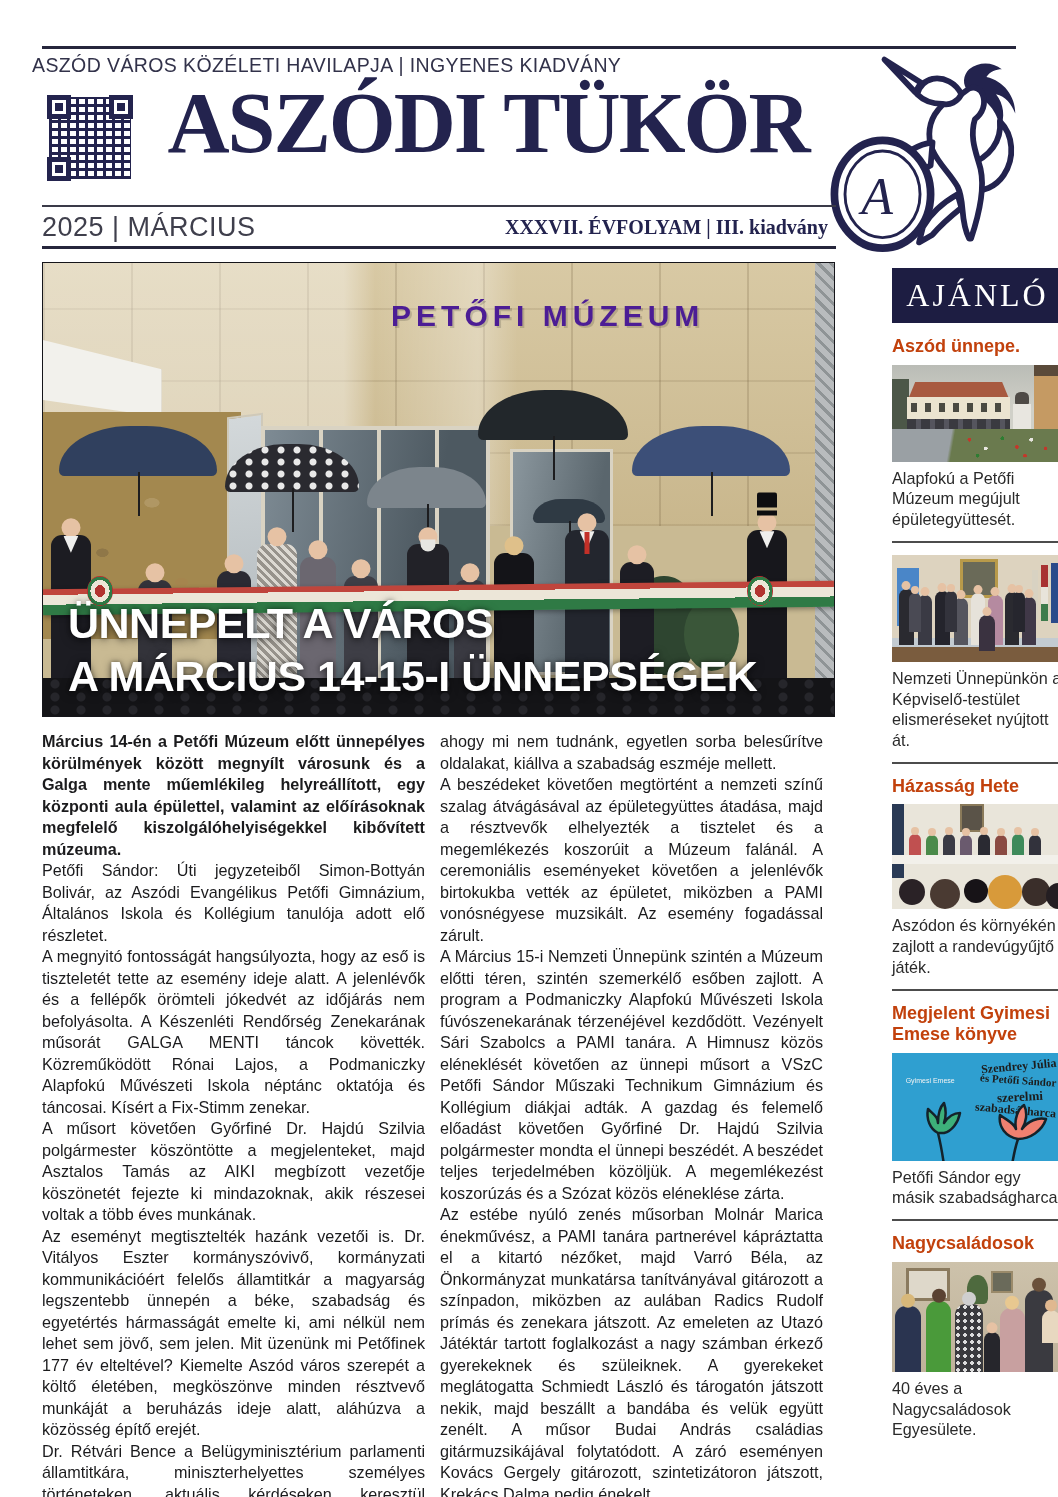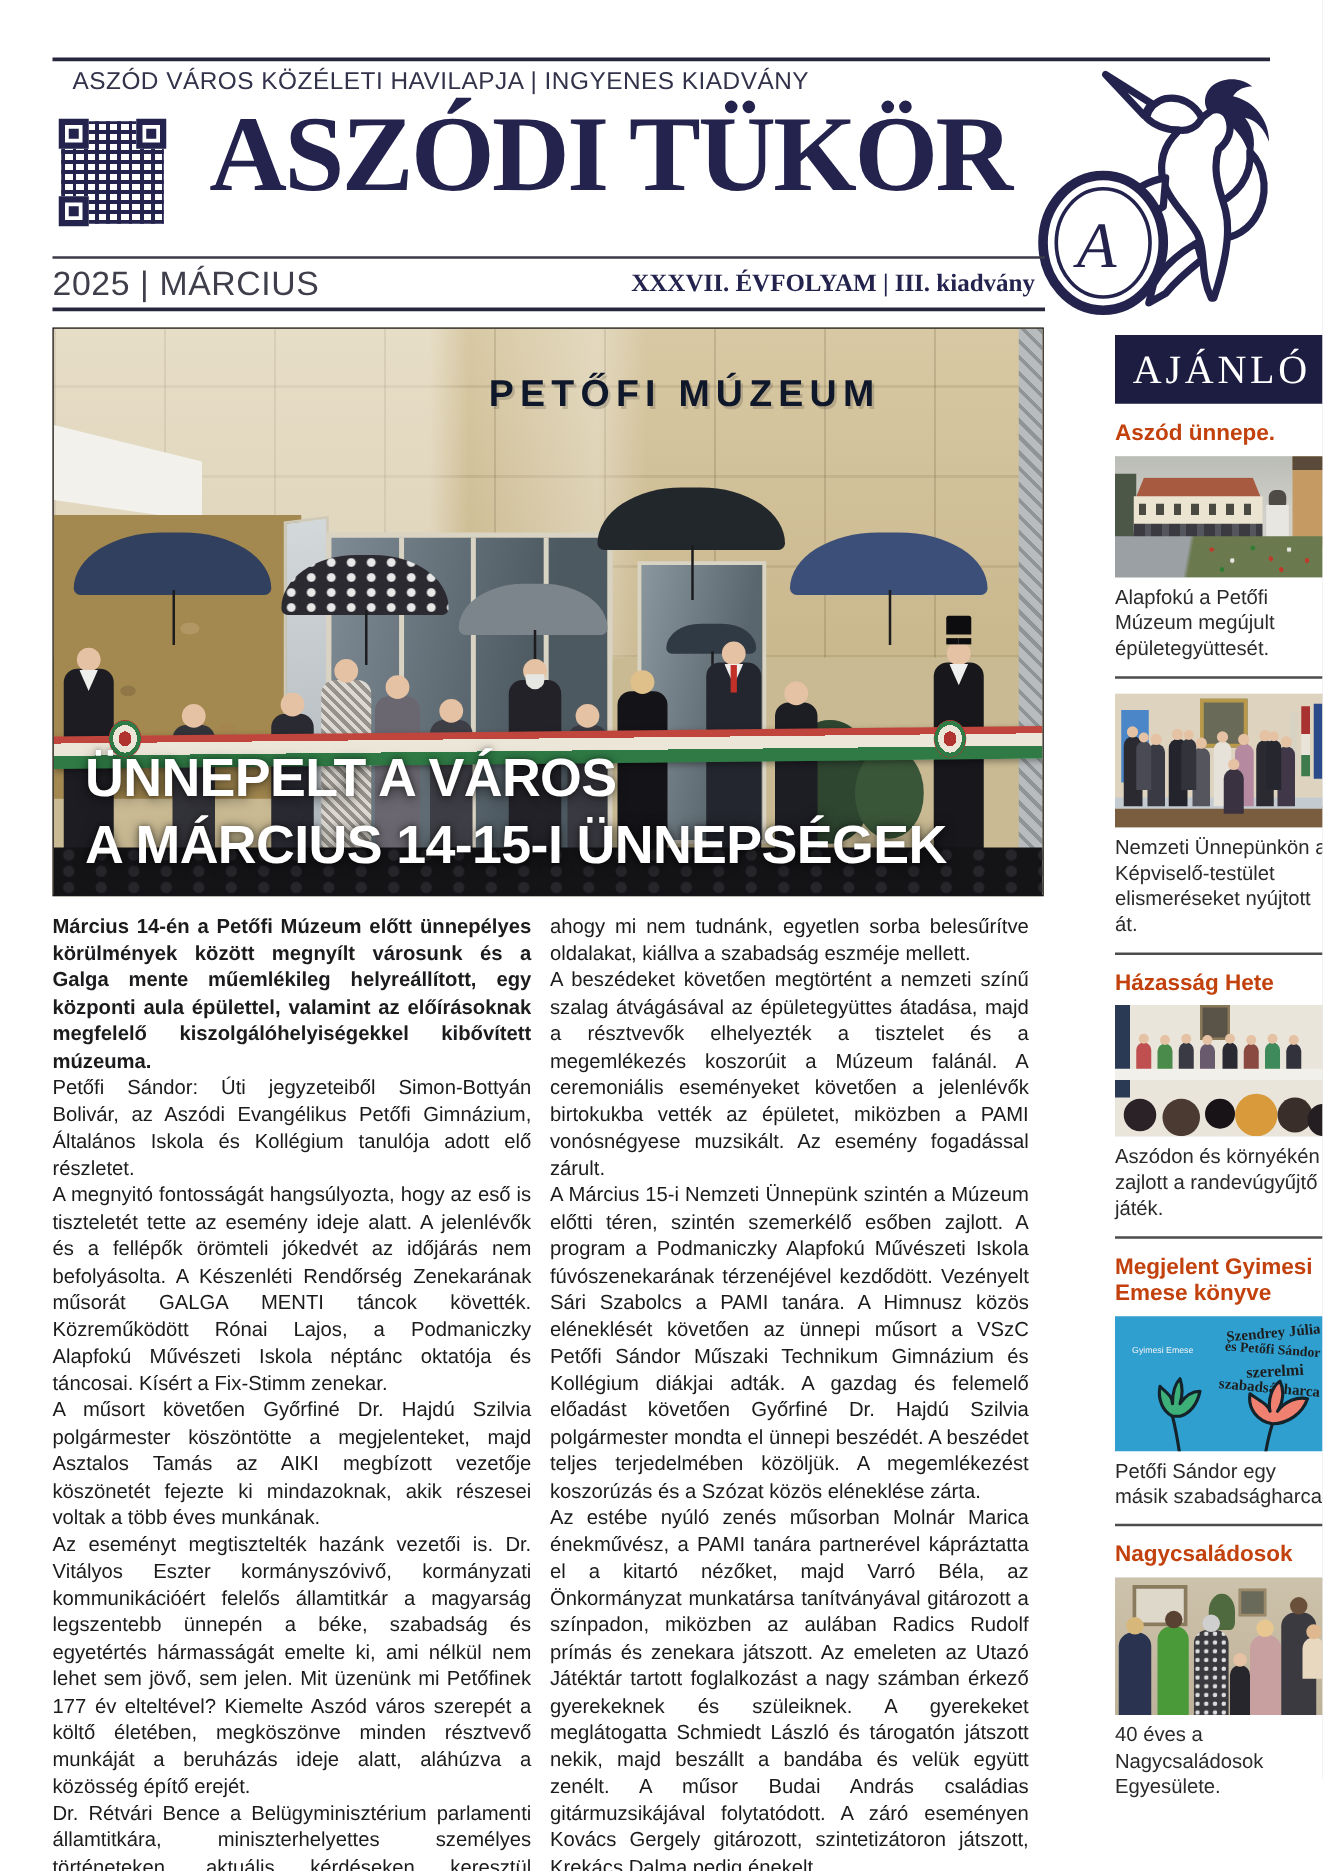--- a/index.html
+++ b/index.html
@@ -3,21 +3,21 @@
 <meta charset="utf-8">
 <style>
   * { margin:0; padding:0; box-sizing:border-box; }
   html,body { background:#e9e9e9; }
   body { font-family:"Liberation Sans", sans-serif; }
   .page { position:relative; width:1058px; height:1497px; margin:0 auto; background:#fff; overflow:hidden; }
   .ab { position:absolute; }
 
   
   .rule-top   { left:42px; top:46px;  width:974px; height:3px; background:#26263c; }
-  .tagline    { left:58px; top:54px;  font-size:19.5px; letter-spacing:.4px; color:#32324a; }
+  .tagline    { left:32px; top:54px;  font-size:19.5px; letter-spacing:.4px; color:#32324a; }
   .qr         { left:47px; top:95px;  width:86px; height:86px; background:#fff; }
   .qr .noise  { position:absolute; inset:2px;
                 background:
                   repeating-linear-gradient(90deg,#23234e 0 3px,transparent 3px 9px),
                   repeating-linear-gradient(0deg,#23234e 0 3px,transparent 3px 8px),
                   repeating-linear-gradient(45deg,transparent 0 6px,#fff 6px 8px); }
   .qr .f      { position:absolute; width:24px; height:24px; border:5px solid #23234e; background:#fff; }
   .qr .f::before { content:""; position:absolute; inset:3px; background:#23234e; }
   .qr .f1 { left:0; top:0; } .qr .f2 { right:0; top:0; } .qr .f3 { left:0; bottom:0; }
   .mast-title { left:138px; top:72px; width:700px; text-align:center;
@@ -34,21 +34,21 @@
   
   .hero { left:42px; top:262px; width:793px; height:455px; overflow:hidden;
           background:#c9ba93; border:1px solid #15151a; }
   .hp-facade { position:absolute; inset:0 0 42% 0;
           background:
             linear-gradient(90deg, rgba(255,255,255,.38) 38%, transparent 42%, rgba(255,255,255,.3) 55%, transparent 60%),
             repeating-linear-gradient(90deg, rgba(90,70,40,.18) 0 2px, transparent 2px 88px),
             repeating-linear-gradient(0deg, rgba(90,70,40,.12) 0 2px, transparent 2px 72px),
             linear-gradient(#d8c9a4,#c9b78d); }
   .hp-sign { position:absolute; left:44%; top:8%; font-size:30px; font-weight:700;
-             letter-spacing:5px; color:#0f172a; text-shadow:2px 2px 0 rgba(0,0,0,.15); }
+             letter-spacing:5px; color:#4c1d95; text-shadow:2px 2px 0 rgba(0,0,0,.15); }
   .hp-canopy { position:absolute; left:0; top:17%; width:15%; height:17%; background:#f2f1ec;
                clip-path:polygon(0 0,100% 38%,100% 100%,0 78%); box-shadow:0 2px 3px rgba(0,0,0,.3); }
   .hp-stone { position:absolute; left:0; top:33%; width:25%; height:50%;
           background:
             radial-gradient(14px 9px at 18% 24%, #8a713f 45%, transparent 50%),
             radial-gradient(16px 10px at 55% 40%, #b09764 45%, transparent 50%),
             radial-gradient(13px 9px at 30% 62%, #8f7748 45%, transparent 50%),
             radial-gradient(15px 10px at 75% 20%, #97794a 45%, transparent 50%),
             radial-gradient(14px 9px at 70% 75%, #a5854e 45%, transparent 50%),
             radial-gradient(12px 8px at 10% 85%, #7d6336 45%, transparent 50%),

